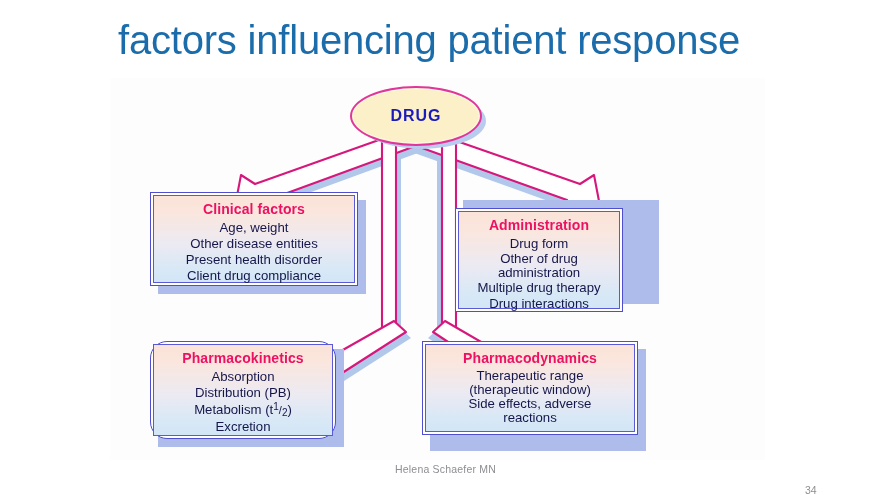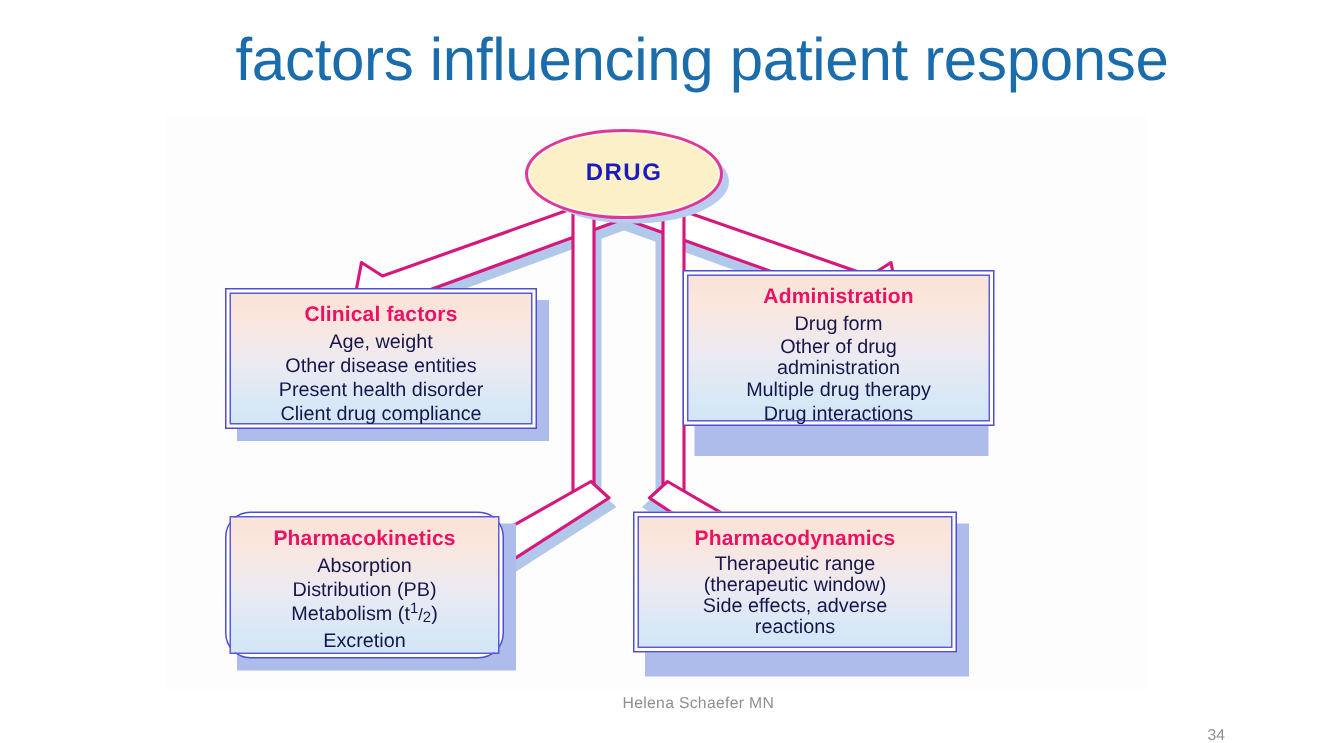--- a/index.html
+++ b/index.html
@@ -21,21 +21,20 @@
     position: absolute;
     left: 118px;
     top: 18px;
     width: 700px;
     font-family: "Liberation Sans", sans-serif;
     font-size: 40px;
     font-weight: 400;
     letter-spacing: -0.2px;
     color: #1a6cab;
     white-space: nowrap;
-    margin-left: 39px;
   }
 
   
   #diagram-area {
     position: absolute;
     left: 110px;
     top: 78px;
     width: 655px;
     height: 382px;
     background: #fdfdfd;
@@ -93,21 +92,21 @@
     white-space: nowrap;
   }
   .fbox-line.tight { line-height: 1.07; }
   .frac { font-size: 11px; }
   .frac sup { font-size: 10px; vertical-align: 0.42em; }
   .frac sub { font-size: 10px; vertical-align: -0.18em; }
 
   
   #box-clinical       { left: 40px;  top: 114px; width: 208px; height: 94px; }
   #box-clinical-sh    { left: 48px;  top: 122px; width: 208px; height: 94px; }
-  #box-administration { left: 345px; top: 102px; width: 208px; height: 104px; }
+  #box-administration { left: 345px; top: 130px; width: 168px; height: 104px; }
   #box-administration-sh { left: 353px; top: 122px; width: 196px; height: 104px; }
   #box-pk             { left: 40px;  top: 263px; width: 186px; height: 98px; border-radius: 17px; }
   #box-pk-sh          { left: 48px;  top: 271px; width: 186px; height: 98px; }
   #box-pd             { left: 312px; top: 263px; width: 216px; height: 94px; }
   #box-pd-sh          { left: 320px; top: 271px; width: 216px; height: 102px; }
 
   
   #drug-node {
     position: absolute;
     left: 240px;
@@ -141,21 +140,21 @@
     font-family: "Liberation Sans", sans-serif;
     font-weight: bold;
     font-size: 16px;
     letter-spacing: 1px;
     color: #1b1bbd;
   }
 
   
   #footer-author {
     position: absolute;
-    left: 415px;
+    left: 395px;
     top: 463px;
     font-family: "Liberation Sans", sans-serif;
     font-size: 10.5px;
     color: #8e8e93;
     letter-spacing: 0.2px;
   }
   #footer-pagenum {
     position: absolute;
     left: 805px;
     top: 484px;

